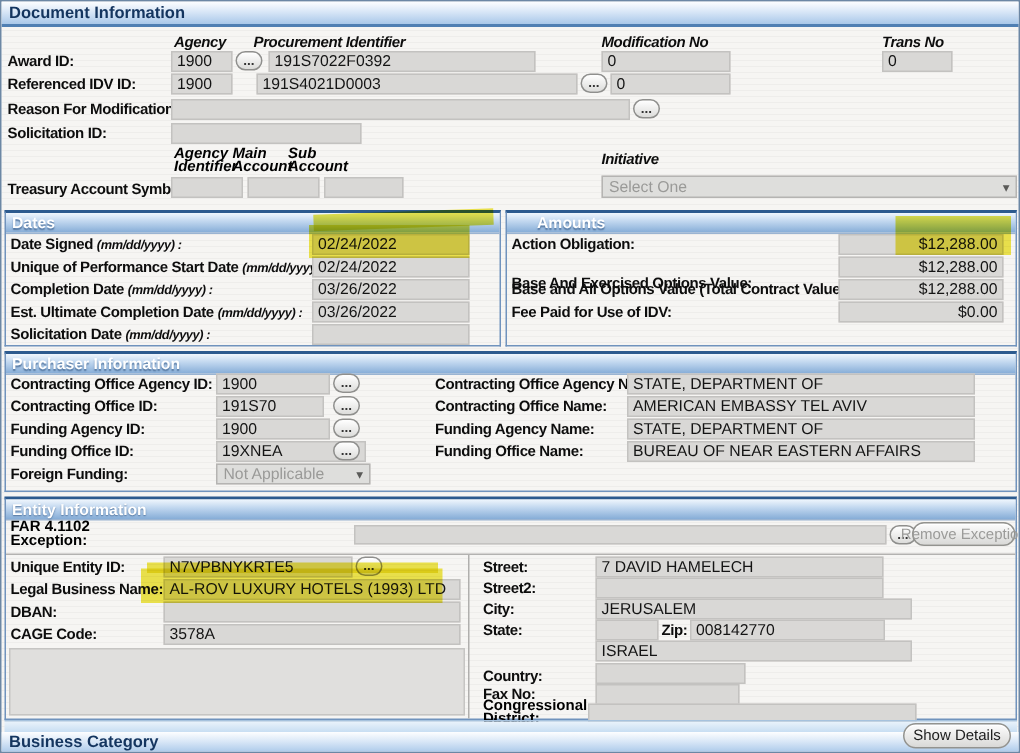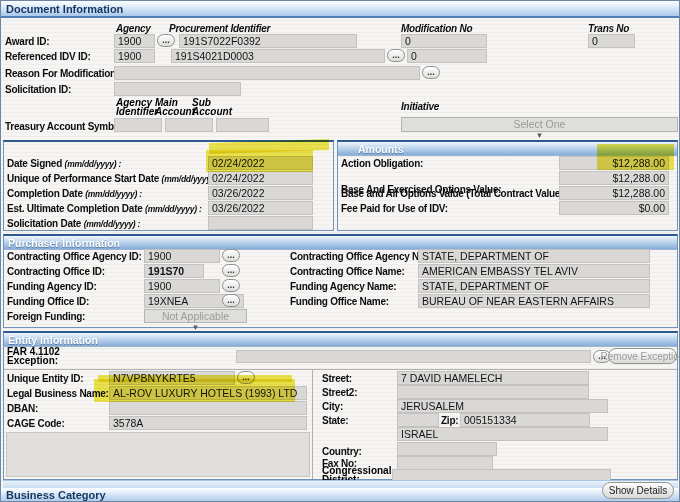--- a/index.html
+++ b/index.html
@@ -34,21 +34,21 @@
   .fld.right{justify-content:flex-end;}
   .dots{
     width:18px;height:13px;border-radius:7px;border:1px solid #8f8f8d;
     background:linear-gradient(180deg,#ffffff,#dcdcda);
     display:flex;align-items:center;justify-content:center;
     font-size:9px;font-weight:bold;color:#333;line-height:1;box-sizing:border-box;cursor:pointer;
   }
   .sel{
     background:#dededc;border:1px solid #b5b4b2;box-sizing:border-box;height:15px;
     font-size:10.5px;color:#9a9a98;display:flex;align-items:center;justify-content:space-between;
-    padding:0 4px;white-space:nowrap;flex-direction:column;
+    padding:0 4px;white-space:nowrap;
   }
   .sel .chev{color:#5a5a58;font-size:9px;}
   .pill{
     border-radius:9px;border:1px solid #93938f;
     background:linear-gradient(180deg,#fdfdfd,#d9d9d7);
     box-shadow:inset 0 1px 0 #ffffff;
     font-size:10px;display:flex;align-items:center;justify-content:center;
     box-sizing:border-box;cursor:pointer;white-space:nowrap;
   }
   .pill.disabled{color:#9b9b99;}
@@ -115,20 +115,23 @@
   <span class="abs lbl" style="left:4px;top:119px;">Treasury Account Symbol:</span>
   <div class="abs fld" style="left:113px;top:117px;width:48px;"></div>
   <div class="abs fld" style="left:164px;top:117px;width:48px;"></div>
   <div class="abs fld" style="left:215px;top:117px;width:53px;"></div>
   <div class="abs sel" style="left:400px;top:116px;width:277px;">
     <span>Select One</span>
     <span class="chev">▾</span>
   </div>
 
   <div class="box" style="left:2px;top:139px;width:331px;height:91px;">
+    <div class="hdr2">
+      <span>Dates</span>
+    </div>
     <span class="abs lbl" style="left:3px;top:15px;"><span>Date Signed</span> <span class="fmt">(mm/dd/yyyy) :</span></span>
     <div class="abs fld" style="left:204px;top:14px;width:105px;">02/24/2022</div>
     <span class="abs lbl" style="left:3px;top:30px;"><span>Unique of Performance Start Date</span> <span class="fmt">(mm/dd/yyyy) :</span></span>
     <div class="abs fld" style="left:204px;top:29px;width:105px;">02/24/2022</div>
     <span class="abs lbl" style="left:3px;top:45px;"><span>Completion Date</span> <span class="fmt">(mm/dd/yyyy) :</span></span>
     <div class="abs fld" style="left:204px;top:44px;width:105px;">03/26/2022</div>
     <span class="abs lbl" style="left:3px;top:60px;"><span>Est. Ultimate Completion Date</span> <span class="fmt">(mm/dd/yyyy) :</span></span>
     <div class="abs fld" style="left:204px;top:59px;width:105px;">03/26/2022</div>
     <span class="abs lbl" style="left:3px;top:75px;"><span>Solicitation Date</span> <span class="fmt">(mm/dd/yyyy) :</span></span>
     <div class="abs fld" style="left:204px;top:74px;width:105px;"></div>
@@ -153,21 +156,21 @@
       <span>Purchaser Information</span>
     </div>
 
     <span class="abs lbl" style="left:3px;top:14px;">Contracting Office Agency ID:</span>
     <div class="abs fld" style="left:140px;top:13px;width:76px;">1900</div>
     <div class="abs dots" style="left:218px;top:13px;">...</div>
     <span class="abs lbl" style="left:286px;top:14px;">Contracting Office Agency Name:</span>
     <div class="abs fld" style="left:414px;top:13px;width:232px;">STATE, DEPARTMENT OF</div>
 
     <span class="abs lbl" style="left:3px;top:29px;">Contracting Office ID:</span>
-    <div class="abs fld" style="left:140px;top:28px;width:60px;font-weight:bold;">191S70</div>
+    <div class="abs fld" style="left:140px;top:28px;width:72px;">191S70</div>
     <div class="abs dots" style="left:218px;top:28px;">...</div>
     <span class="abs lbl" style="left:286px;top:29px;">Contracting Office Name:</span>
     <div class="abs fld" style="left:414px;top:28px;width:232px;">AMERICAN EMBASSY TEL AVIV</div>
 
     <span class="abs lbl" style="left:3px;top:44px;">Funding Agency ID:</span>
     <div class="abs fld" style="left:140px;top:43px;width:76px;">1900</div>
     <div class="abs dots" style="left:218px;top:43px;">...</div>
     <span class="abs lbl" style="left:286px;top:44px;">Funding Agency Name:</span>
     <div class="abs fld" style="left:414px;top:43px;width:232px;">STATE, DEPARTMENT OF</div>
 
@@ -213,21 +216,21 @@
 
     <span class="abs lbl" style="left:318px;top:39px;">Street:</span>
     <div class="abs fld" style="left:393px;top:38px;width:192px;">7 DAVID HAMELECH</div>
     <span class="abs lbl" style="left:318px;top:53px;">Street2:</span>
     <div class="abs fld" style="left:393px;top:52px;width:192px;"></div>
     <span class="abs lbl" style="left:318px;top:67px;">City:</span>
     <div class="abs fld" style="left:393px;top:66px;width:211px;">JERUSALEM</div>
     <span class="abs lbl" style="left:318px;top:81px;">State:</span>
     <div class="abs fld" style="left:393px;top:80px;width:42px;"></div>
     <span class="abs lbl" style="left:437px;top:81px;">Zip:</span>
-    <div class="abs fld" style="left:456px;top:80px;width:130px;">005151334</div>
+    <div class="abs fld" style="left:456px;top:80px;width:130px;">008142770</div>
     <span class="abs lbl" style="left:318px;top:112px;">Country:</span>
     <div class="abs fld" style="left:393px;top:94px;width:211px;">ISRAEL</div>
     <span class="abs lbl" style="left:318px;top:110px;margin-top:34px;">Phone:</span>
     <div class="abs fld" style="left:393px;top:109px;width:100px;"></div>
     <span class="abs lbl" style="left:318px;top:124px;">Fax No:</span>
     <div class="abs fld" style="left:393px;top:123px;width:96px;"></div>
     <div class="abs twoline" style="left:318px;top:133px;">
       <span>Congressional</span>
       <span>District:</span>
     </div>

